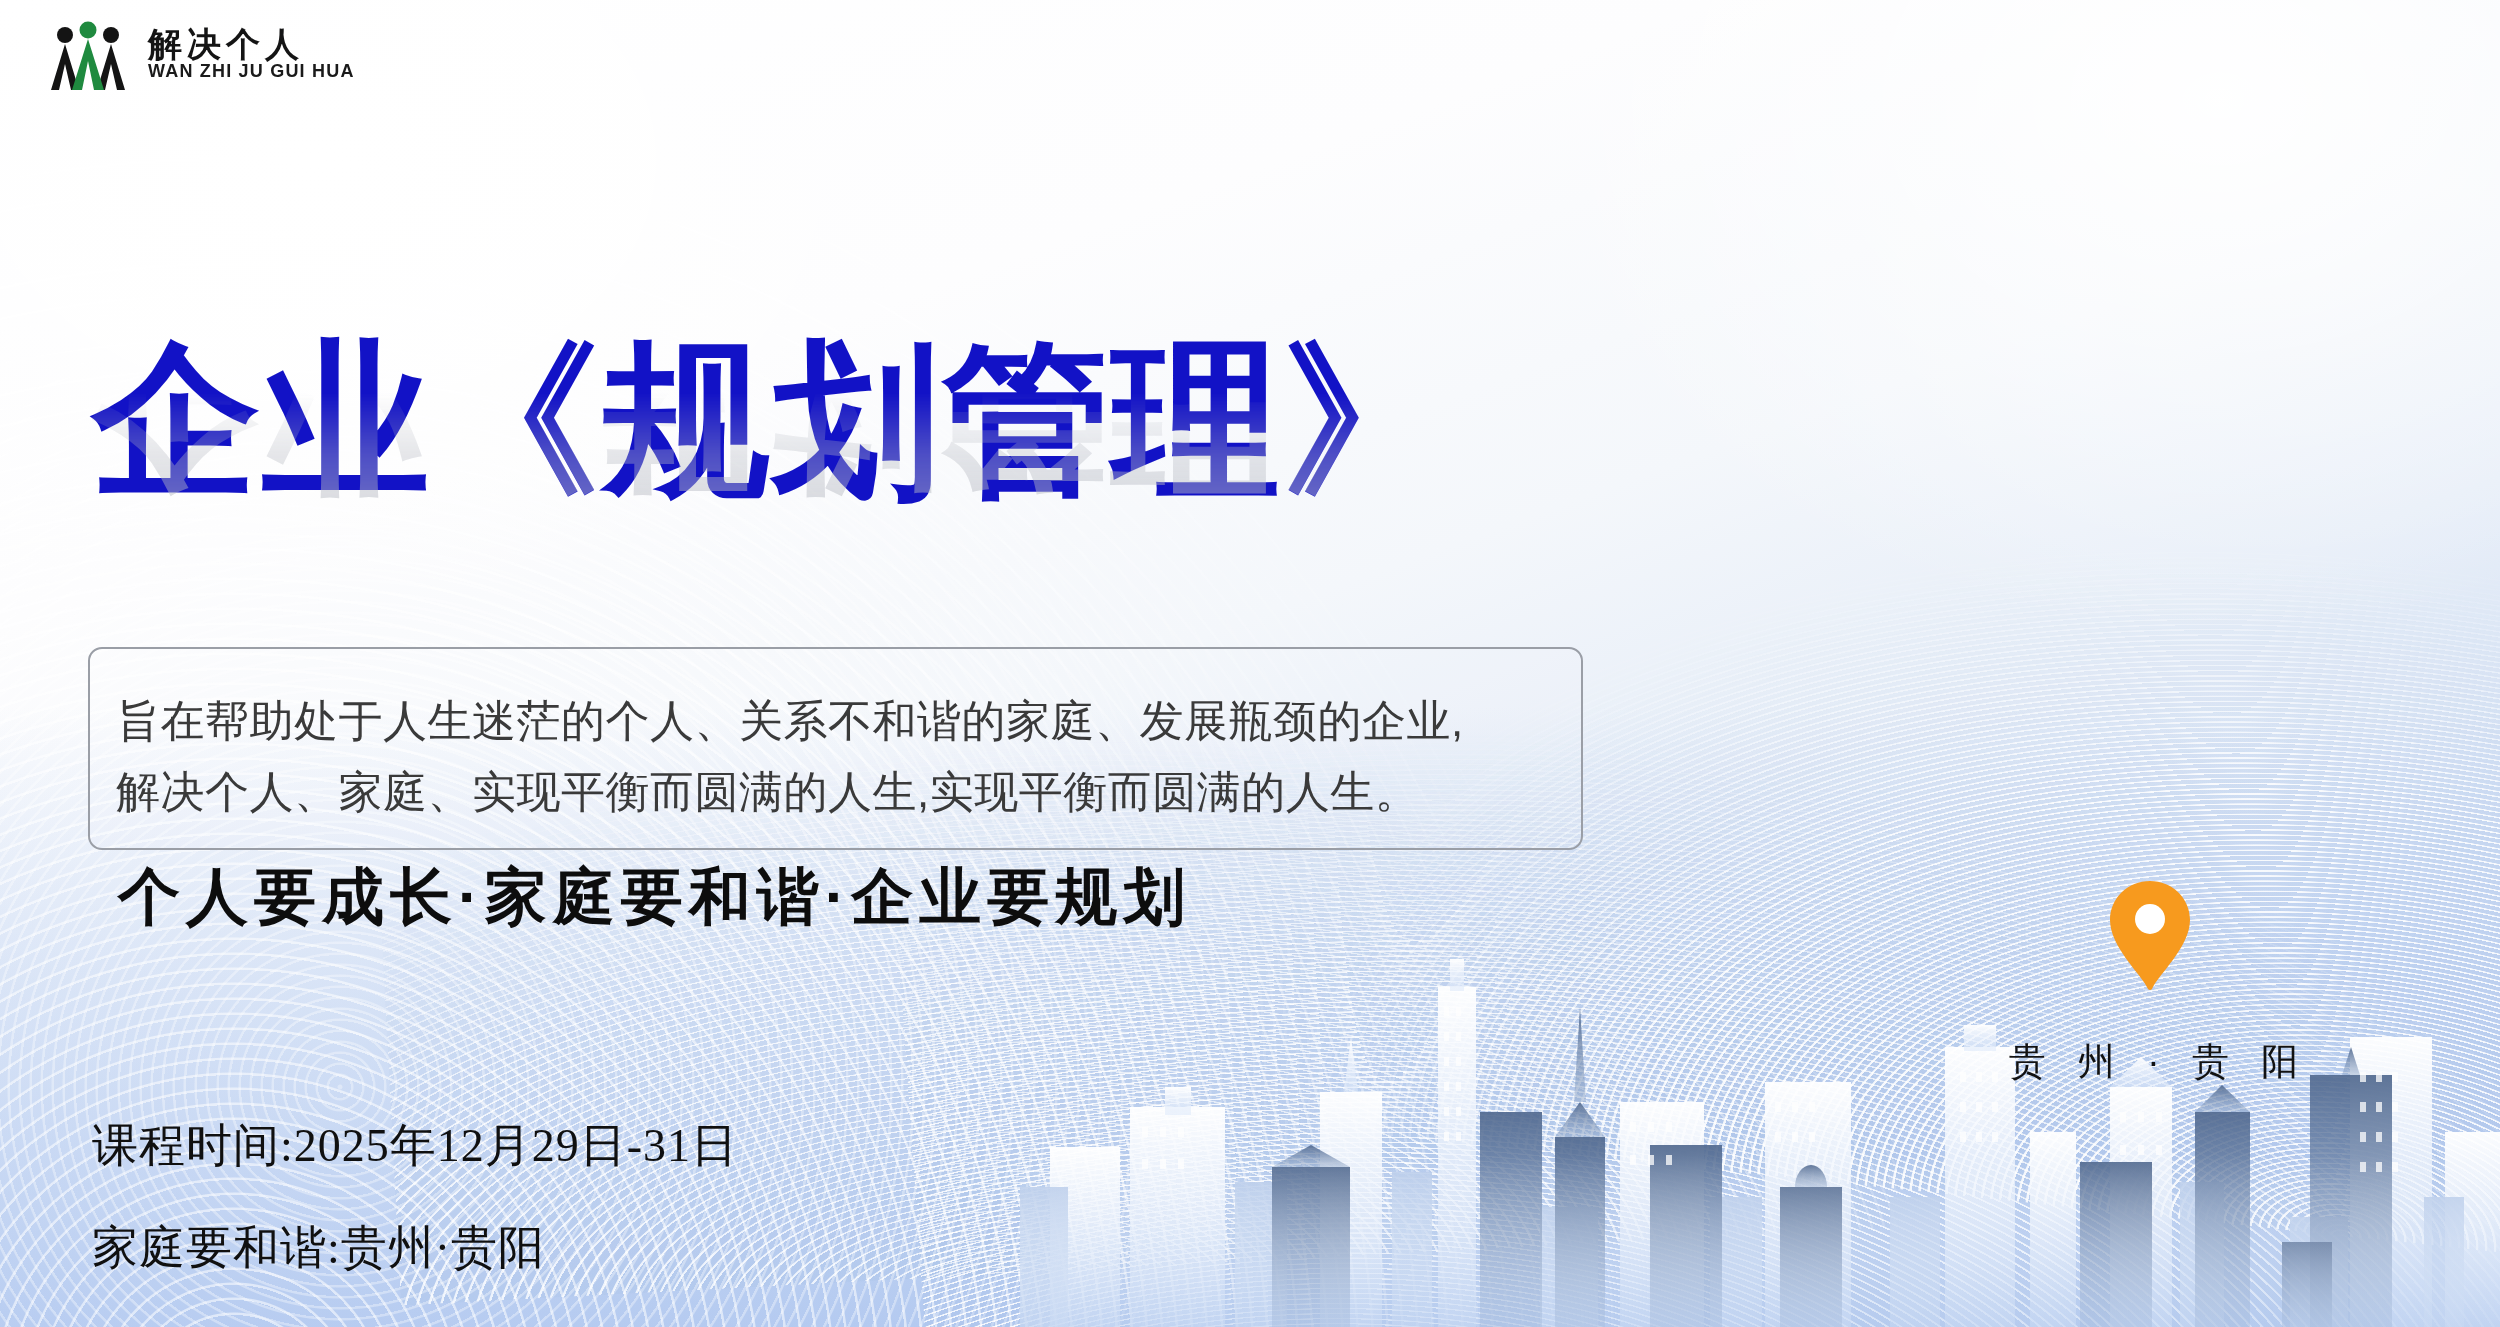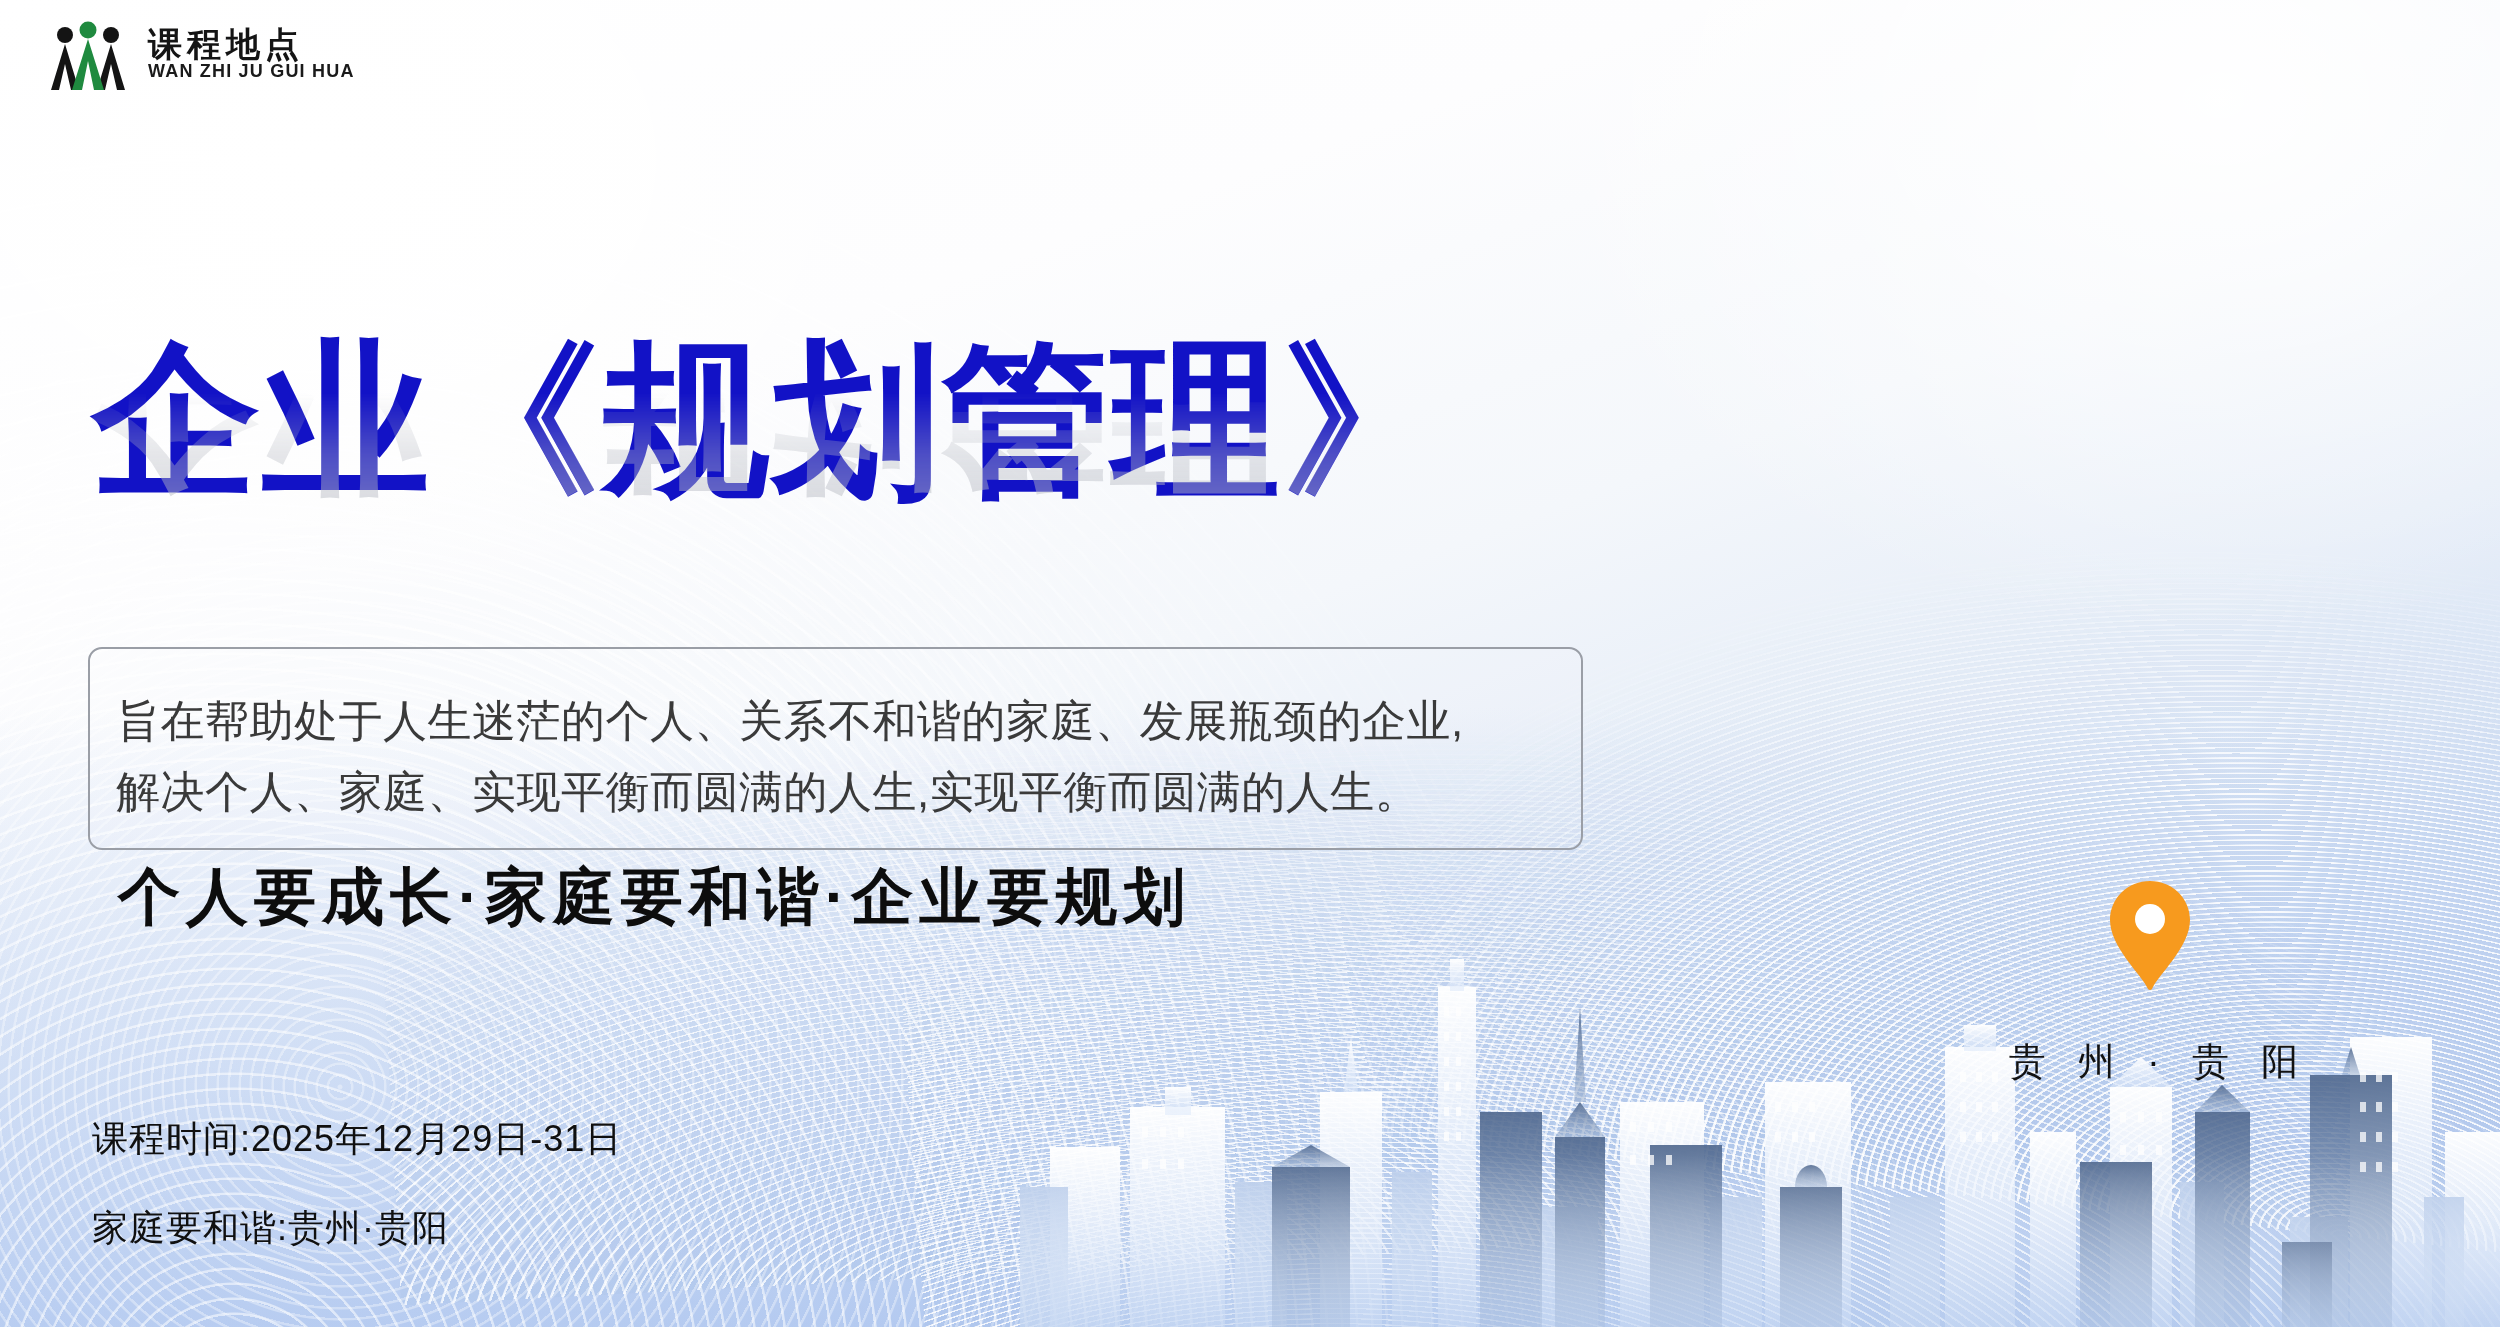--- a/index.html
+++ b/index.html
@@ -134,22 +134,22 @@
   
   .tagline{
     position:absolute;left:118px;top:855px;
     font-family:"Liberation Sans","DejaVu Sans",sans-serif;
     font-size:62px;font-weight:700;color:#0d0d0d;letter-spacing:6px;white-space:nowrap;text-align:center;
   }
 
   
   .course-info{position:absolute;left:92px;top:1115px;}
   .course-line{
-    font-family:Liberation Sans, sans-serif;
-    font-size:36px;font-weight:500;color:#101010;letter-spacing:1px;white-space:nowrap;
+    font-family:Liberation Serif, serif;
+    font-size:46px;font-weight:500;color:#101010;letter-spacing:1px;white-space:nowrap;
     margin-bottom:40px;
   }
   .course-line:last-child{margin-bottom:0;}
 
   
   .location-block{
     position:absolute;left:1940px;top:875px;width:420px;text-align:center;
   }
   .pin{display:block;margin:0 auto 42px auto;}
   .location-text{
@@ -317,21 +317,21 @@
       <circle cx="19" cy="17" r="8" fill="#141414"></circle>
       <polygon points="19,26 33,72 25,72 19,46 13,72 5,72" fill="#141414"></polygon>
 
       <circle cx="65" cy="17" r="8" fill="#141414"></circle>
       <polygon points="65,26 79,72 71,72 65,46 59,72 51,72" fill="#141414"></polygon>
 
       <circle cx="42" cy="12" r="8.5" fill="#1f8a3f"></circle>
       <polygon points="42,21 58,72 48,72 42,43 36,72 26,72" fill="#1f8a3f"></polygon>
     </svg>
     <div class="logo-text">
-      <div class="logo-cn">课程地点</div>
+      <div class="logo-cn">解决个人</div>
       <div class="logo-en">WAN ZHI JU GUI HUA</div>
     </div>
   </div>
 
   <div class="title-block">
     <h1 class="main-title">企业《规划管理》</h1>
     <div class="title-reflection">企业《规划管理》</div>
   </div>
 
   <div class="desc-box">

